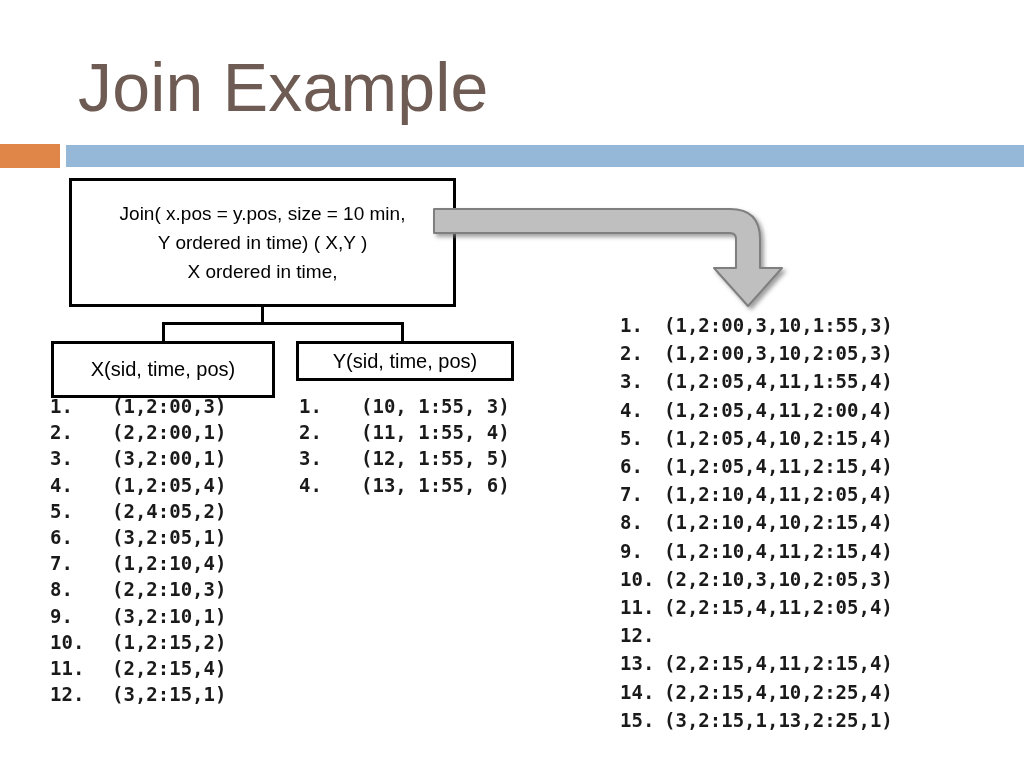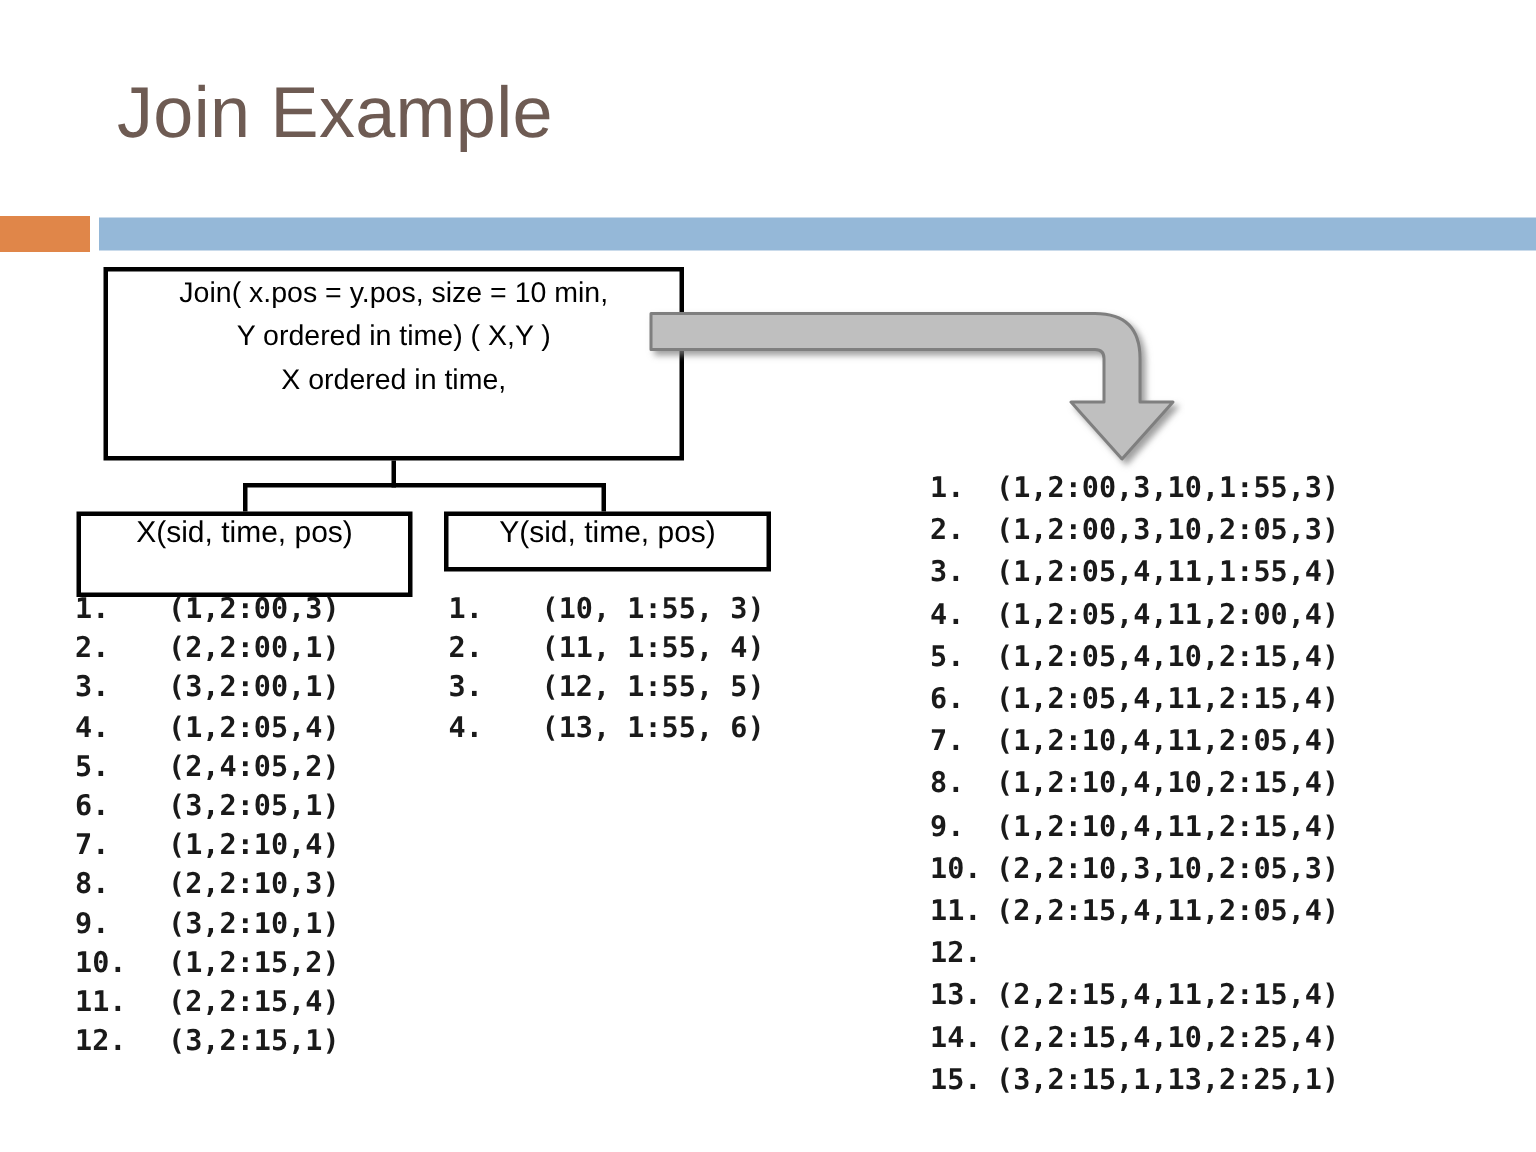--- a/index.html
+++ b/index.html
@@ -13,21 +13,21 @@
     position: relative;
     overflow: hidden;
     font-family: "Liberation Sans", sans-serif;
   }
 
   
   #slide-title {
     position: absolute;
     left: 78px;
     top: 48px;
-    font-size: 48px;
+    font-size: 68px;
     font-weight: 400;
     color: #6e5b53;
     letter-spacing: 0.2px;
     white-space: nowrap;
   }
 
   
   #accent-bar-orange {
     position: absolute;
     left: 0px;
@@ -47,20 +47,21 @@
 
   
   .opbox {
     position: absolute;
     box-sizing: border-box;
     border: 3px solid #000000;
     background: #ffffff;
     display: flex;
     flex-direction: column;
     align-items: center;
+    justify-content: center;
     color: #000000;
     font-family: "Liberation Sans", sans-serif;
   }
   #join-box {
     left: 69px;
     top: 178px;
     width: 387px;
     height: 129px;
     font-size: 19px;
     line-height: 29px;

